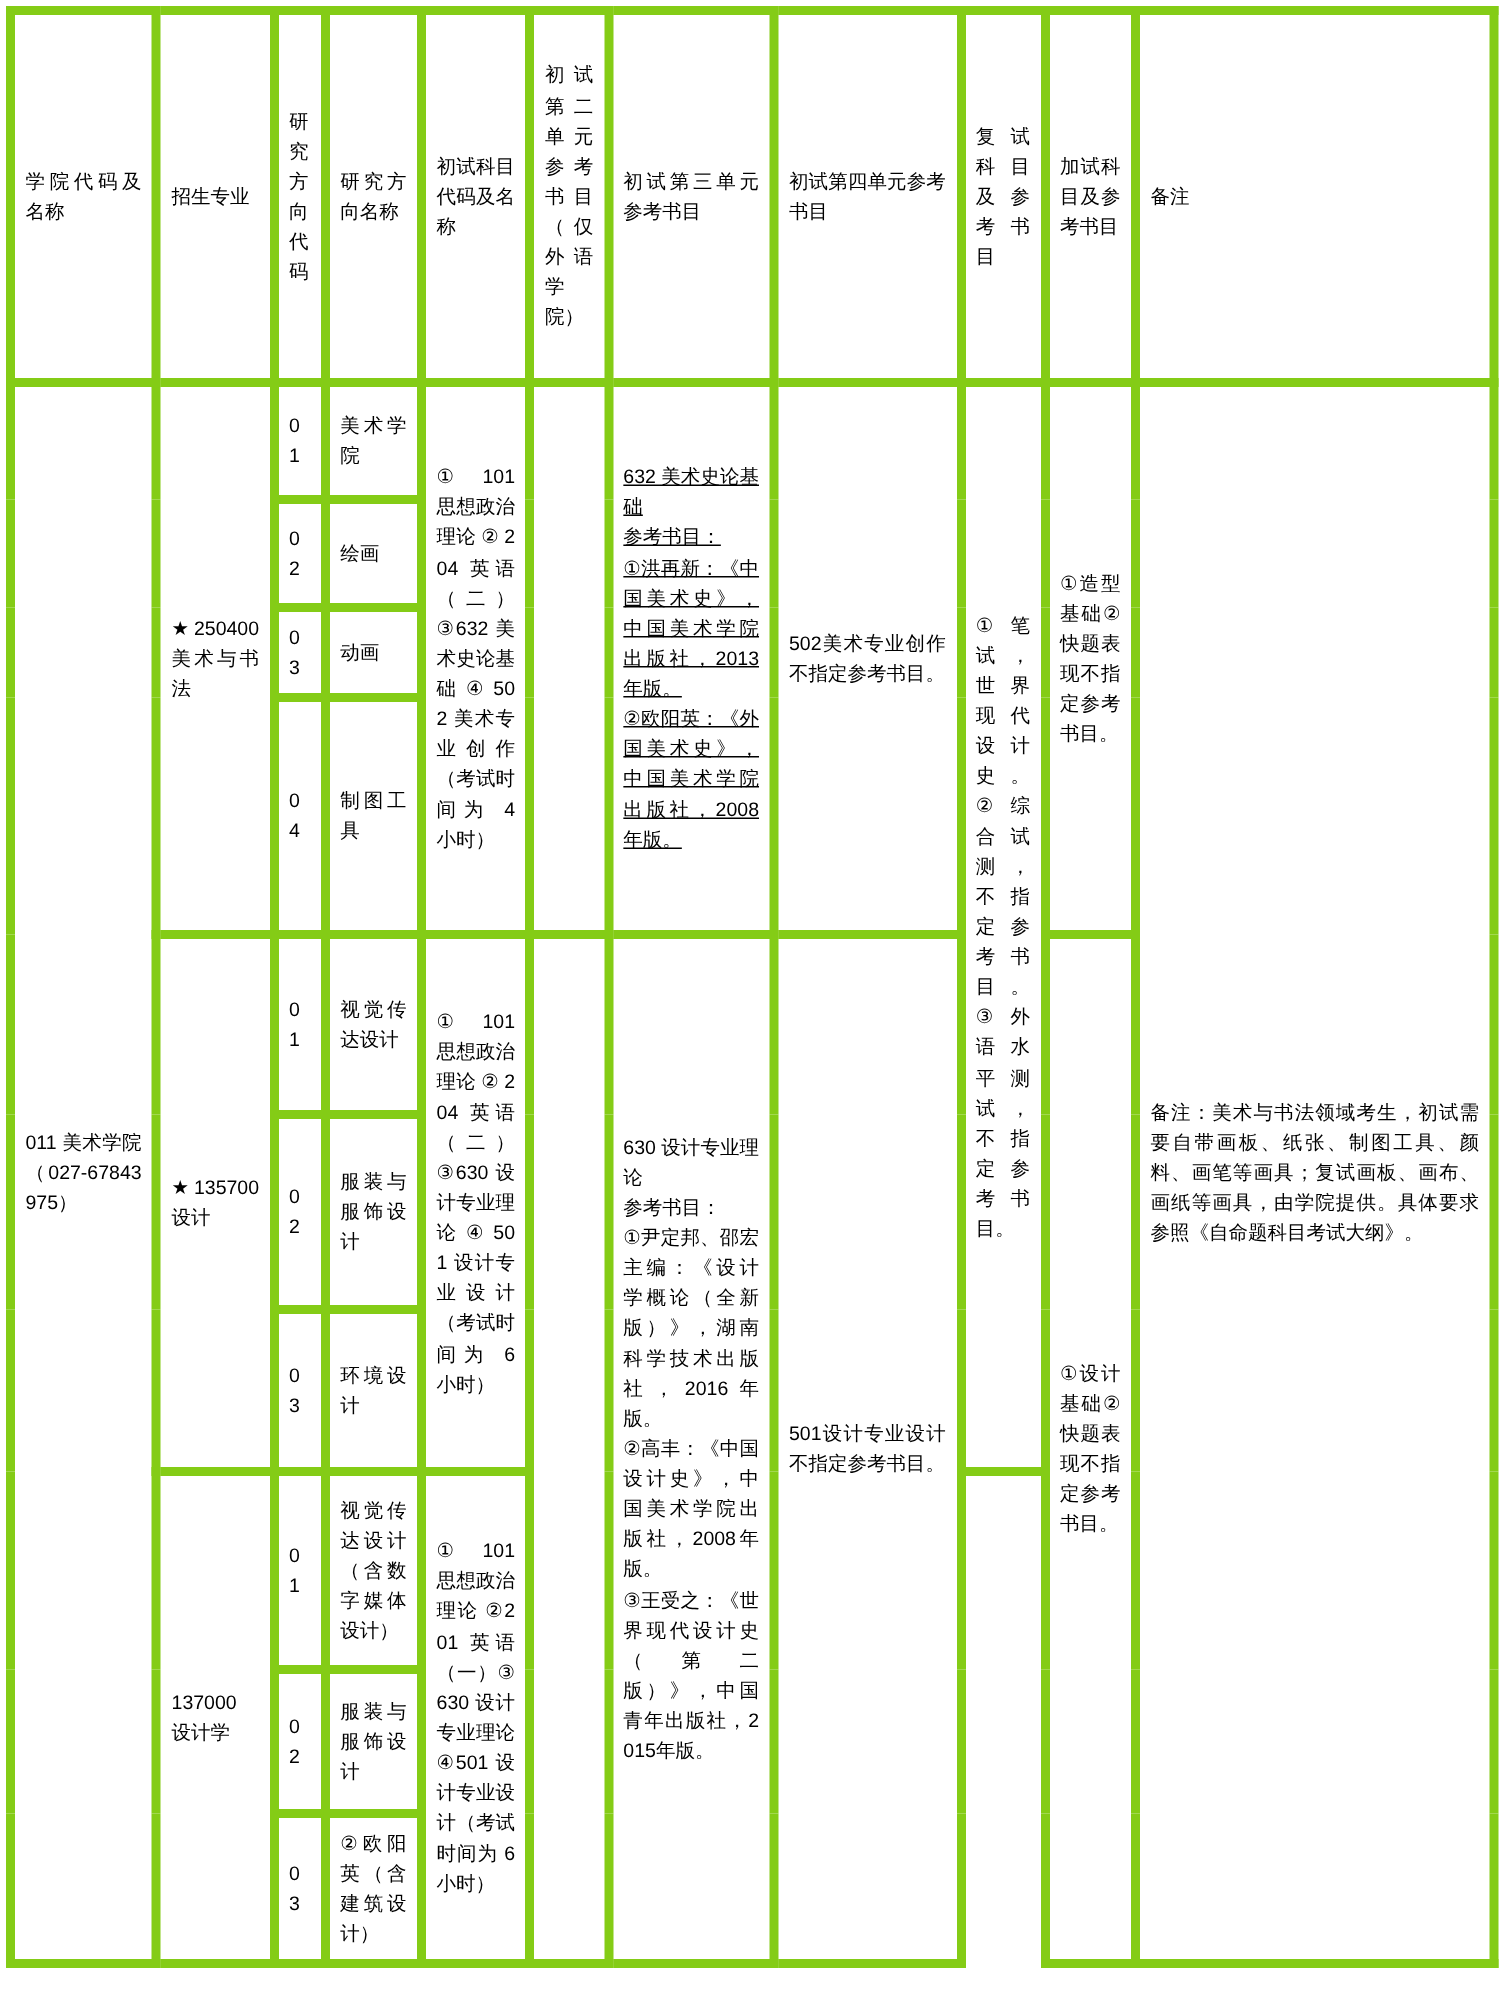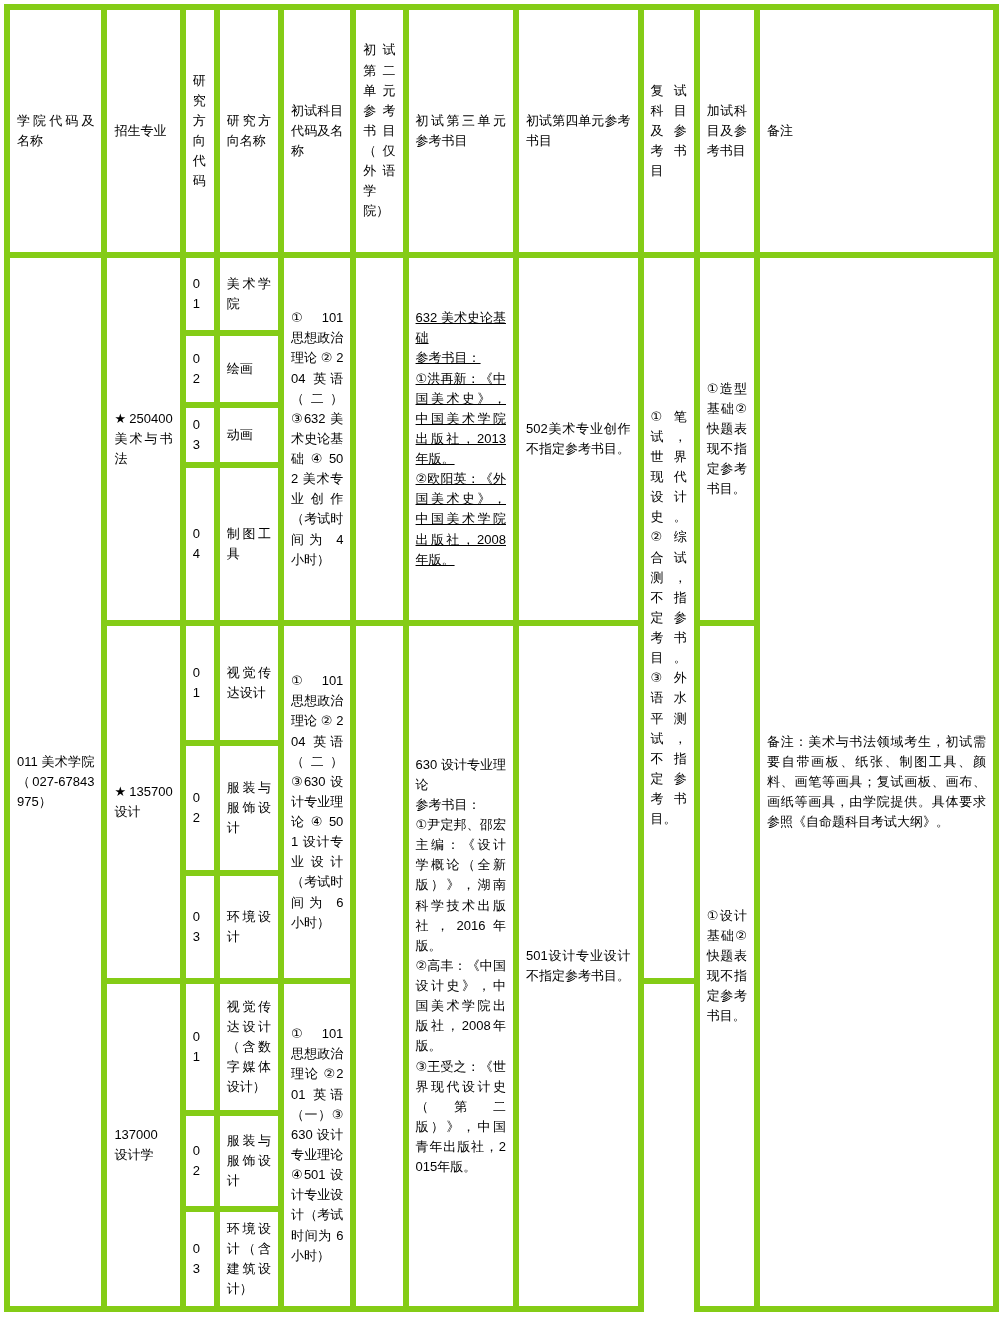--- a/index.html
+++ b/index.html
@@ -152,17 +152,17 @@
         <td class="center">01</td>
         <td>视觉传达设计（含数字媒体设计）</td>
         <td rowspan="3" class="top">① 101 思想政治理论 ②201 英语（一）③ 630 设计专业理论 ④501 设计专业设计（考试时间为 6小时）</td>
       </tr>
       <tr style="height:96px;">
         <td class="center">02</td>
         <td>服装与服饰设计</td>
       </tr>
       <tr style="height:100px;">
         <td class="center">03</td>
-        <td>环境设计（含建筑设计）</td>
+        <td>②欧阳英（含建筑设计）</td>
       </tr>
     </tbody>
   </table>
 </div>
 
 </body></html>

